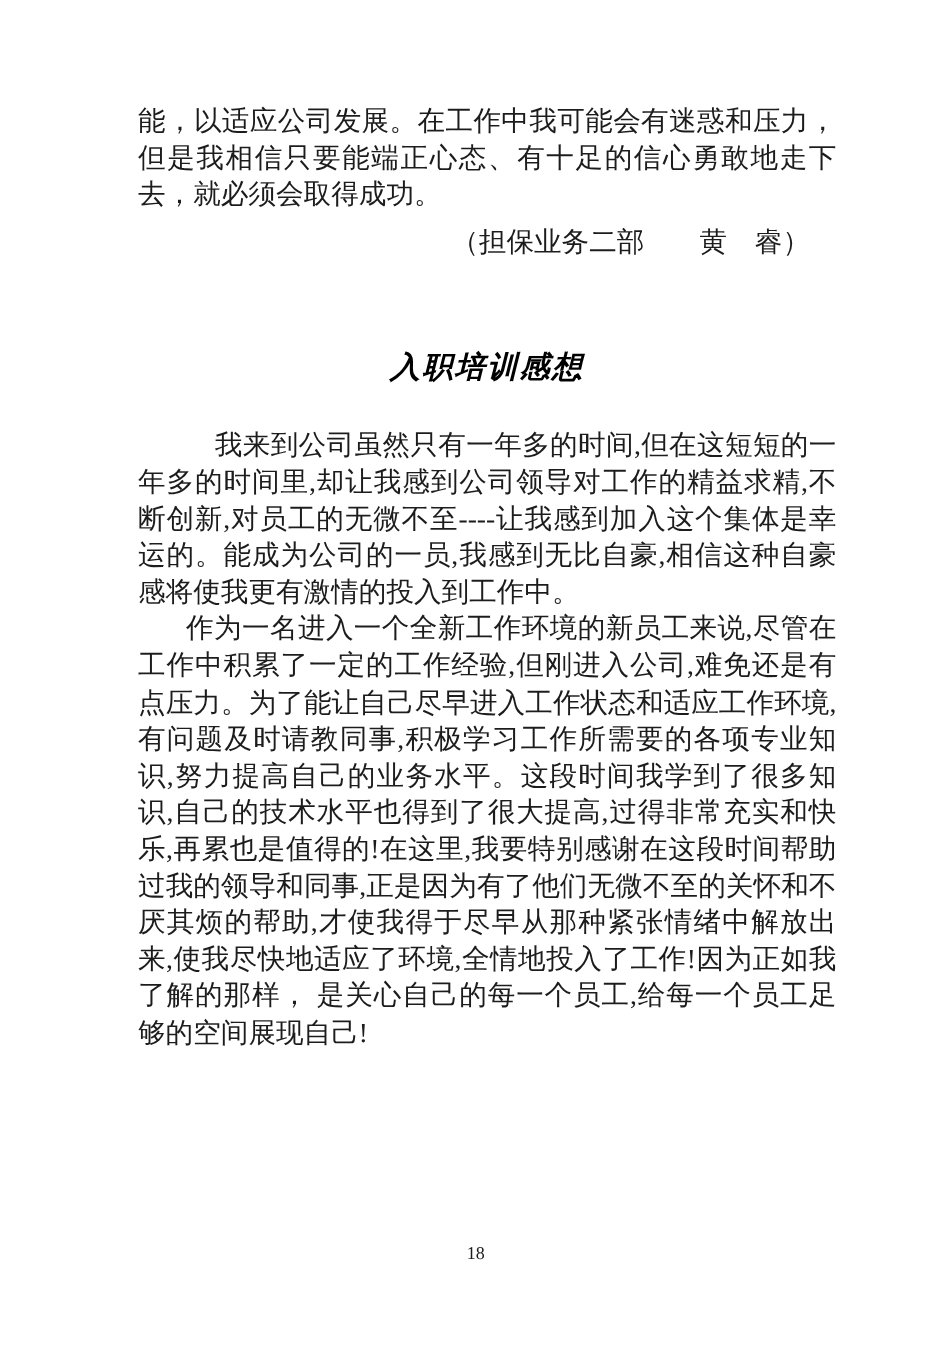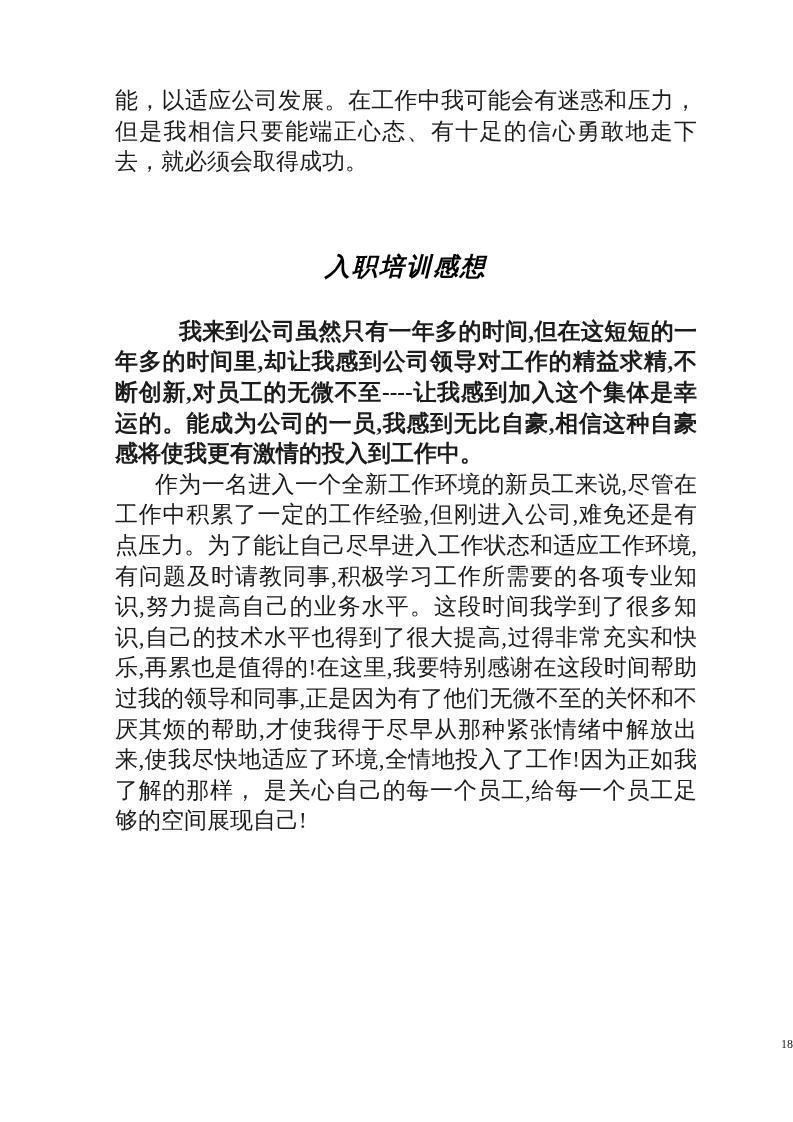--- a/index.html
+++ b/index.html
@@ -25,21 +25,21 @@
   }
   p.body {
     margin: 0;
     font-size: 23px;
     line-height: 30.6px;
     text-align: justify;
     text-justify: inter-ideograph;
     word-break: break-all;
   }
   .indent-2 { text-indent: 40px; }
-  .indent-3 { text-indent: 64px; font-weight: bold; }
+  .indent-3 { text-indent: 64px; }
   .attribution {
     margin: 9px 22px 0 0;
     font-size: 23px;
     line-height: 30.6px;
     text-align: right;
     white-space: pre;
   }
   .section-heading {
     margin: 72px 0 34px 0;
     text-align: center;
@@ -48,35 +48,36 @@
     font-size: 25px;
     letter-spacing: 2px;
     color: #000000;
     font-style: italic;
   }
   .page-number {
     position: absolute;
     top: 1037px;
     left: 0;
     width: 100%;
-    text-align: right;
-    font-size: 12px;
+    text-align: center;
+    font-size: 15px;
     color: #1c1c1c;
     font-family: "Liberation Serif", serif;
   }
 </style>
 </head>
 <body>
 
 <div class="page">
   <div class="content">
 
     <p class="body">能，以适应公司发展。在工作中我可能会有迷惑和压力，但是我相信只要能端正心态、有十足的信心勇敢地走下去，就必须会取得成功。</p>
 
 
+    <div class="attribution">（担保业务二部　　黄　睿）</div>
 
     <h1 class="section-heading">入职培训感想</h1>
 
     <p class="body indent-3">我来到公司虽然只有一年多的时间,但在这短短的一年多的时间里,却让我感到公司领导对工作的精益求精,不断创新,对员工的无微不至----让我感到加入这个集体是幸运的。能成为公司的一员,我感到无比自豪,相信这种自豪感将使我更有激情的投入到工作中。</p>
 
     <p class="body indent-2">作为一名进入一个全新工作环境的新员工来说,尽管在工作中积累了一定的工作经验,但刚进入公司,难免还是有点压力。为了能让自己尽早进入工作状态和适应工作环境,有问题及时请教同事,积极学习工作所需要的各项专业知识,努力提高自己的业务水平。这段时间我学到了很多知识,自己的技术水平也得到了很大提高,过得非常充实和快乐,再累也是值得的!在这里,我要特别感谢在这段时间帮助过我的领导和同事,正是因为有了他们无微不至的关怀和不厌其烦的帮助,才使我得于尽早从那种紧张情绪中解放出来,使我尽快地适应了环境,全情地投入了工作!因为正如我了解的那样， 是关心自己的每一个员工,给每一个员工足够的空间展现自己!</p>
 
   </div>
 
   <div class="page-number">18</div>

